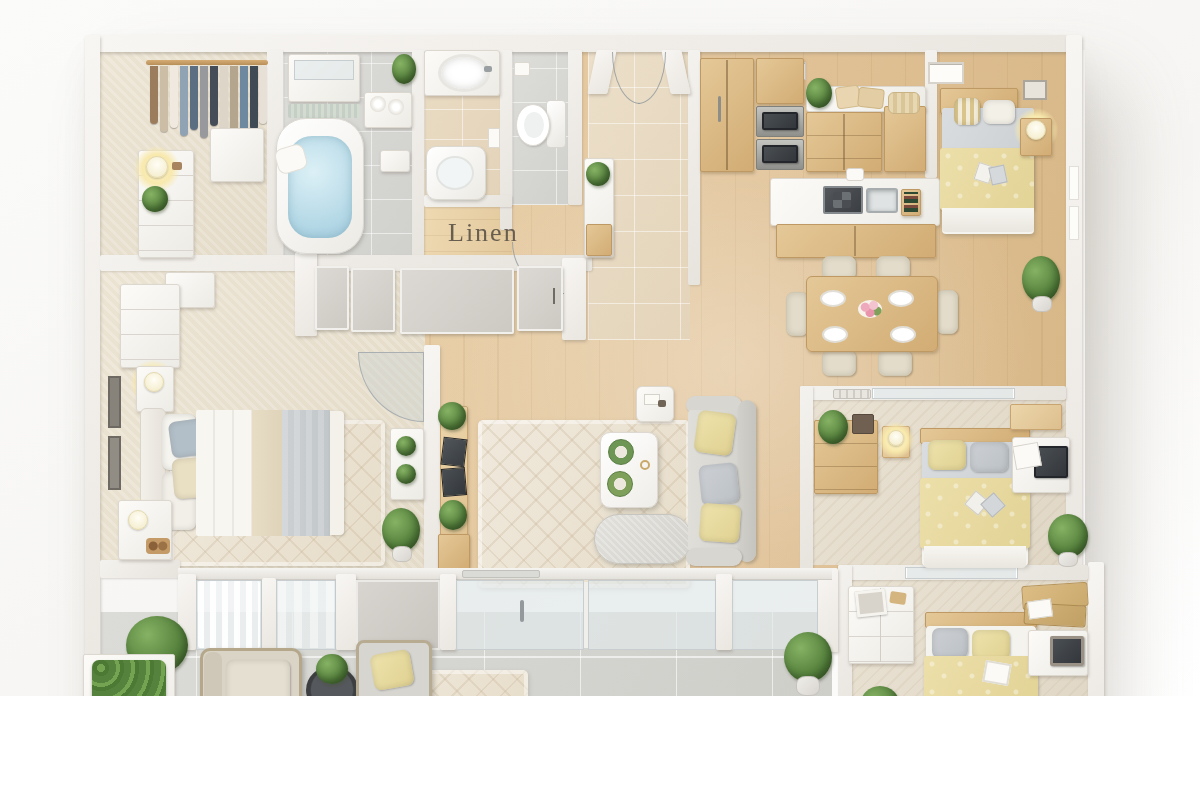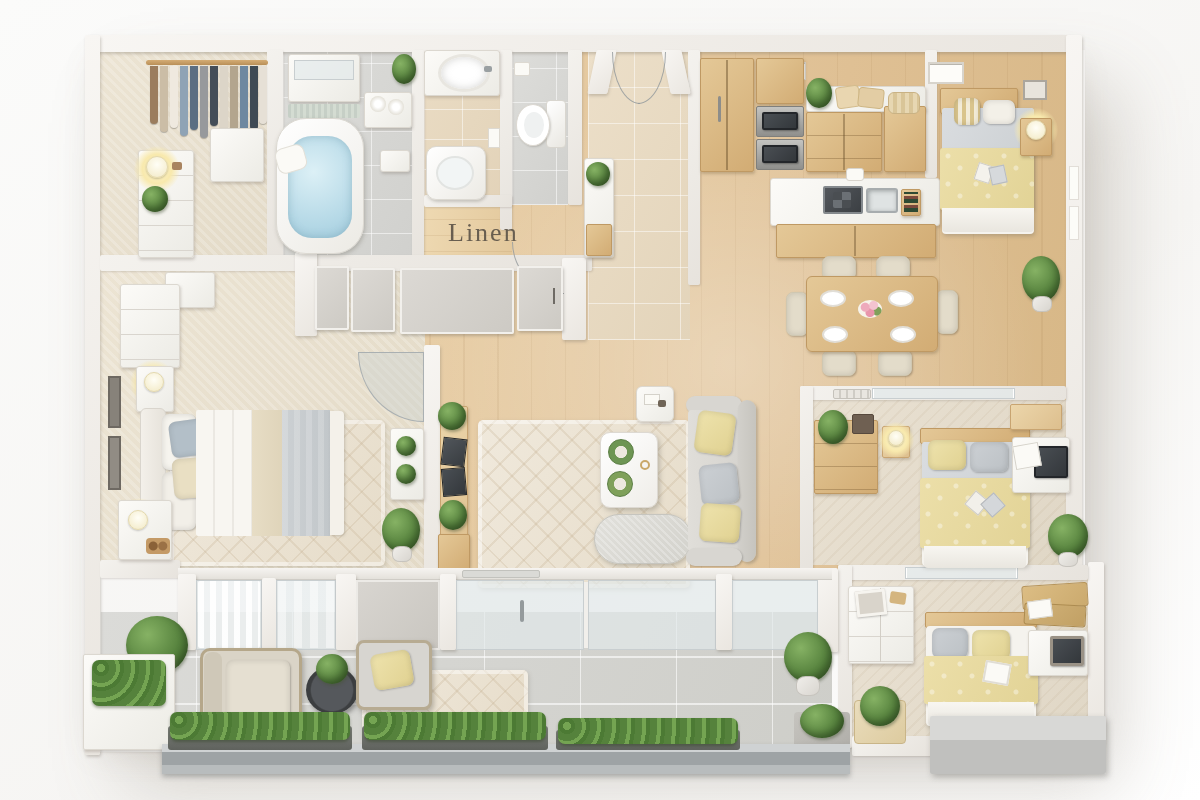--- a/index.html
+++ b/index.html
@@ -1,16 +1,16 @@
 <!DOCTYPE html>
 <html><head>
 <meta charset="utf-8">
 <style>
   html,body{margin:0;padding:0;background:#fff;font-family:"Liberation Sans",sans-serif}
-  #stage{position:relative;width:1200px;height:800px;background:linear-gradient(150deg,#fbfbfa 0%,#f6f5f3 60%,#ffffff 100%);overflow:hidden}
+  #stage{position:relative;width:1200px;height:696px;background:linear-gradient(150deg,#fbfbfa 0%,#f6f5f3 60%,#ffffff 100%);overflow:hidden}
   #stage div,#stage i,#stage span{position:absolute;box-sizing:border-box;display:block}
   .shadowpad{box-shadow:28px 38px 70px rgba(125,115,100,.30),-6px 8px 30px rgba(125,115,100,.14)}
   .wall{background:linear-gradient(135deg,#f8f6f3,#eae6e0);box-shadow:1px 2px 3px rgba(130,120,110,.35);border-radius:2px}
   .wallsoft{background:linear-gradient(135deg,#f4f2ee,#e7e3dd);box-shadow:1px 1px 2px rgba(130,120,110,.25);border-radius:2px}
   .floor-wood{background:radial-gradient(ellipse at 50% 60%,rgba(255,255,255,.30),transparent 65%),repeating-linear-gradient(90deg,rgba(150,110,60,.10) 0 1.5px,transparent 1.5px 34px),linear-gradient(100deg,#e9d0a9,#dfc094 60%,#d7b786)}
   .floor-woodlt{background:repeating-linear-gradient(0deg,rgba(150,110,60,.12) 0 1.5px,transparent 1.5px 16px),linear-gradient(100deg,#eed9b2,#e3c89c)}
   .floor-carpet{background:repeating-linear-gradient(45deg,rgba(255,255,255,.20) 0 3px,transparent 3px 7px),linear-gradient(120deg,#ece4d3,#e3dac7)}
   .floor-carpet2{background:repeating-linear-gradient(-45deg,rgba(185,165,135,.12) 0 2px,transparent 2px 9px),linear-gradient(120deg,#e9e1d2,#e0d7c6)}
   .floor-tilegray{background:repeating-linear-gradient(90deg,rgba(255,255,255,.55) 0 1px,transparent 1px 44px),repeating-linear-gradient(0deg,rgba(255,255,255,.55) 0 1px,transparent 1px 34px),linear-gradient(120deg,#dddddA,#d0d0cd)}
   .floor-tilebeige{background:repeating-linear-gradient(90deg,rgba(255,255,255,.5) 0 1px,transparent 1px 40px),repeating-linear-gradient(0deg,rgba(255,255,255,.5) 0 1px,transparent 1px 32px),linear-gradient(120deg,#ead e0 0,#eadcc4,#e2d2b8)}

